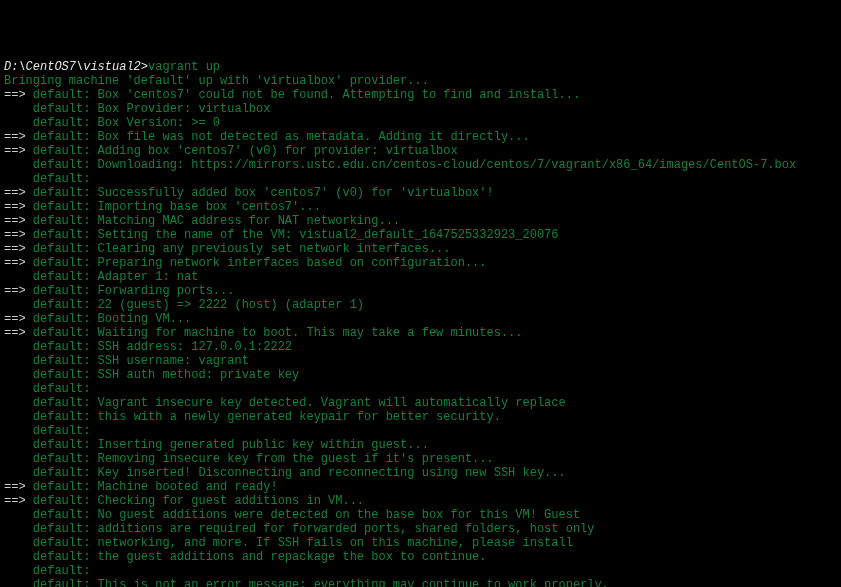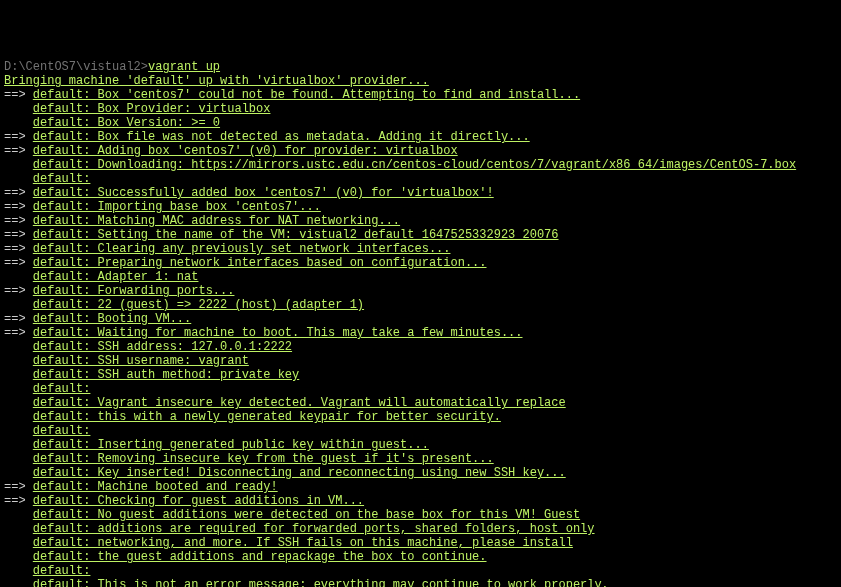--- a/index.html
+++ b/index.html
@@ -21,28 +21,28 @@
     }
     .terminal {
       width: 100%;
       height: 100%;
     }
     .line {
       display: block;
       white-space: pre;
     }
     .prompt {
-      color: #737373;
+      color: #e5e5e5;
+      font-style: italic;
     }
     .arrow {
       color: #cccccc;
     }
     .text {
-      color: #bef264;
-      text-decoration: underline;
+      color: #15803d;
     }
   </style>
 </head>
 <body>
 
 
 
 <div class="terminal"><span class="line"><span class="prompt">D:\CentOS7\vistual2&gt;</span><span class="text">vagrant up</span></span><div id="output"><span class="line"><span class="arrow"></span><span class="text">Bringing machine 'default' up with 'virtualbox' provider...</span></span><span class="line"><span class="arrow">==&gt; </span><span class="text">default: Box 'centos7' could not be found. Attempting to find and install...</span></span><span class="line"><span class="arrow">    </span><span class="text">default: Box Provider: virtualbox</span></span><span class="line"><span class="arrow">    </span><span class="text">default: Box Version: &gt;= 0</span></span><span class="line"><span class="arrow">==&gt; </span><span class="text">default: Box file was not detected as metadata. Adding it directly...</span></span><span class="line"><span class="arrow">==&gt; </span><span class="text">default: Adding box 'centos7' (v0) for provider: virtualbox</span></span><span class="line"><span class="arrow">    </span><span class="text">default: Downloading: https://mirrors.ustc.edu.cn/centos-cloud/centos/7/vagrant/x86_64/images/CentOS-7.box</span></span><span class="line"><span class="arrow">    </span><span class="text">default:</span></span><span class="line"><span class="arrow">==&gt; </span><span class="text">default: Successfully added box 'centos7' (v0) for 'virtualbox'!</span></span><span class="line"><span class="arrow">==&gt; </span><span class="text">default: Importing base box 'centos7'...</span></span><span class="line"><span class="arrow">==&gt; </span><span class="text">default: Matching MAC address for NAT networking...</span></span><span class="line"><span class="arrow">==&gt; </span><span class="text">default: Setting the name of the VM: vistual2_default_1647525332923_20076</span></span><span class="line"><span class="arrow">==&gt; </span><span class="text">default: Clearing any previously set network interfaces...</span></span><span class="line"><span class="arrow">==&gt; </span><span class="text">default: Preparing network interfaces based on configuration...</span></span><span class="line"><span class="arrow">    </span><span class="text">default: Adapter 1: nat</span></span><span class="line"><span class="arrow">==&gt; </span><span class="text">default: Forwarding ports...</span></span><span class="line"><span class="arrow">    </span><span class="text">default: 22 (guest) =&gt; 2222 (host) (adapter 1)</span></span><span class="line"><span class="arrow">==&gt; </span><span class="text">default: Booting VM...</span></span><span class="line"><span class="arrow">==&gt; </span><span class="text">default: Waiting for machine to boot. This may take a few minutes...</span></span><span class="line"><span class="arrow">    </span><span class="text">default: SSH address: 127.0.0.1:2222</span></span><span class="line"><span class="arrow">    </span><span class="text">default: SSH username: vagrant</span></span><span class="line"><span class="arrow">    </span><span class="text">default: SSH auth method: private key</span></span><span class="line"><span class="arrow">    </span><span class="text">default:</span></span><span class="line"><span class="arrow">    </span><span class="text">default: Vagrant insecure key detected. Vagrant will automatically replace</span></span><span class="line"><span class="arrow">    </span><span class="text">default: this with a newly generated keypair for better security.</span></span><span class="line"><span class="arrow">    </span><span class="text">default:</span></span><span class="line"><span class="arrow">    </span><span class="text">default: Inserting generated public key within guest...</span></span><span class="line"><span class="arrow">    </span><span class="text">default: Removing insecure key from the guest if it's present...</span></span><span class="line"><span class="arrow">    </span><span class="text">default: Key inserted! Disconnecting and reconnecting using new SSH key...</span></span><span class="line"><span class="arrow">==&gt; </span><span class="text">default: Machine booted and ready!</span></span><span class="line"><span class="arrow">==&gt; </span><span class="text">default: Checking for guest additions in VM...</span></span><span class="line"><span class="arrow">    </span><span class="text">default: No guest additions were detected on the base box for this VM! Guest</span></span><span class="line"><span class="arrow">    </span><span class="text">default: additions are required for forwarded ports, shared folders, host only</span></span><span class="line"><span class="arrow">    </span><span class="text">default: networking, and more. If SSH fails on this machine, please install</span></span><span class="line"><span class="arrow">    </span><span class="text">default: the guest additions and repackage the box to continue.</span></span><span class="line"><span class="arrow">    </span><span class="text">default:</span></span><span class="line"><span class="arrow">    </span><span class="text">default: This is not an error message; everything may continue to work properly,</span></span></div></div>
 
 

